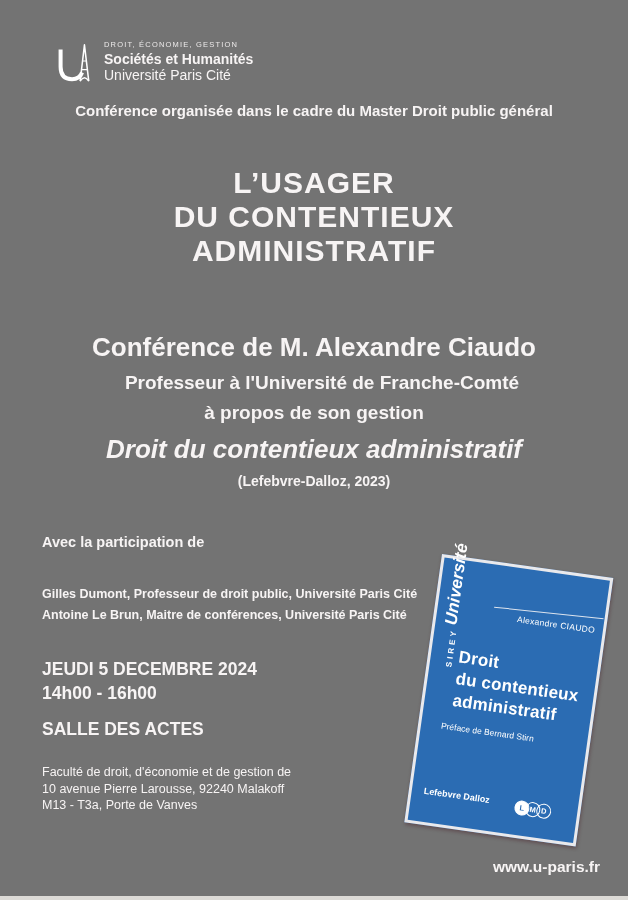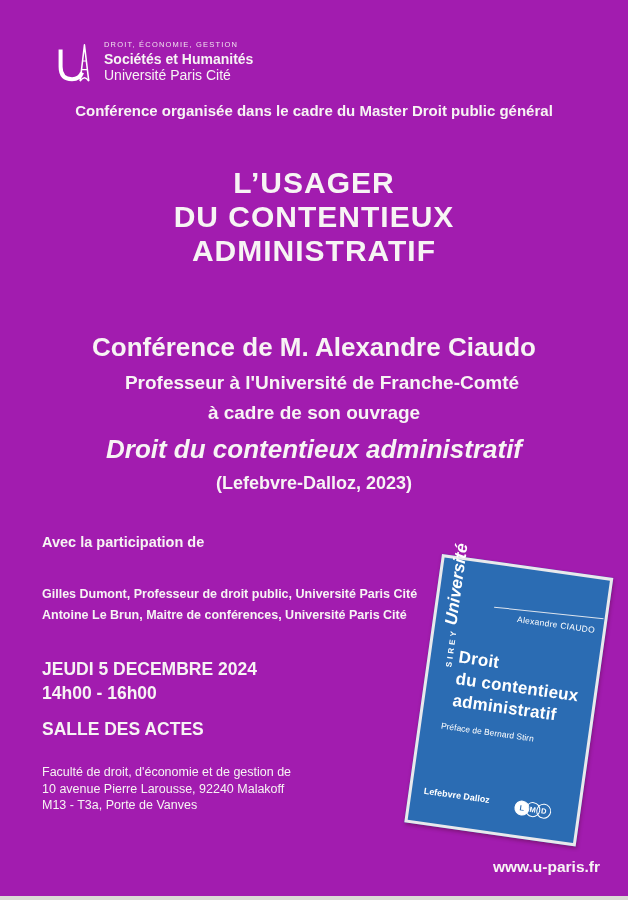--- a/index.html
+++ b/index.html
@@ -1,21 +1,21 @@
 <!DOCTYPE html>
 <html><head>
 <meta charset="utf-8">
 <style>
   * { margin:0; padding:0; box-sizing:border-box; }
   html,body { background:#555; }
   .poster {
     position:relative;
     width:628px; height:900px;
     margin:0 auto;
-    background:#a21caf;
+    background:#737373;
     overflow:hidden;
     font-family:"Liberation Sans", sans-serif;
     color:#F7F4F4;
   }
   .abs { position:absolute; }
 
   
   .logo-block { left:52px; top:38px; display:flex; align-items:center; gap:10px; }
   .logo-mark svg { display:block; }
   .logo-text { display:flex; flex-direction:column; line-height:1.15; }
@@ -26,21 +26,21 @@
   
   .context-line { left:0; right:0; top:102px; text-align:center; font-size:15px; font-weight:700; }
   .main-title   { left:0; right:0; top:166px; text-align:center; font-size:30px; font-weight:700;
                   line-height:34px; letter-spacing:1px; }
   .speaker      { left:0; right:0; top:332px; text-align:center; font-weight:700; }
   .speaker-l1   { font-size:26px; margin-bottom:9px; }
   .speaker-l2   { font-size:19px; margin-bottom:8px;padding-left:16px; }
   .speaker-l3   { font-size:19px; }
   .booktitle    { left:0; right:0; top:434px; text-align:center; }
   .booktitle-main { font-size:26px; font-weight:700; font-style:italic; margin-bottom:8px; }
-  .booktitle-pub  { font-size:18px; font-weight:700; }
+  .booktitle-pub  { font-size:14px; font-weight:700; }
 
   
   .participants-head { left:42px; top:534px; font-size:14.5px; font-weight:700; }
   .participants-list { left:42px; top:584px; font-size:12.5px; font-weight:700; line-height:21px; }
   .event-date { left:42px; top:659px; font-size:17.5px; font-weight:700; }
   .event-time { left:42px; top:683px; font-size:17.5px; font-weight:700; }
   .event-room { left:42px; top:719px; font-size:17.5px; font-weight:700; }
   .address    { left:42px; top:764px; font-size:12.5px; font-weight:400; line-height:16.5px; }
 
   
@@ -107,21 +107,21 @@
 
   <div class="abs main-title">
     <div>L’USAGER</div>
     <div>DU CONTENTIEUX</div>
     <div>ADMINISTRATIF</div>
   </div>
 
   <div class="abs speaker">
     <div class="speaker-l1">Conférence de M. Alexandre Ciaudo</div>
     <div class="speaker-l2">Professeur à l'Université de Franche-Comté</div>
-    <div class="speaker-l3">à cadre de son ouvrage</div>
+    <div class="speaker-l3">à propos de son gestion</div>
   </div>
 
   <div class="abs booktitle">
     <div class="booktitle-main">Droit du contentieux administratif</div>
     <div class="booktitle-pub">(Lefebvre-Dalloz, 2023)</div>
   </div>
 
   <div class="abs participants-head">Avec la participation de</div>
   <div class="abs participants-list">
     <div>Gilles Dumont, Professeur de droit public, Université Paris Cité</div>

